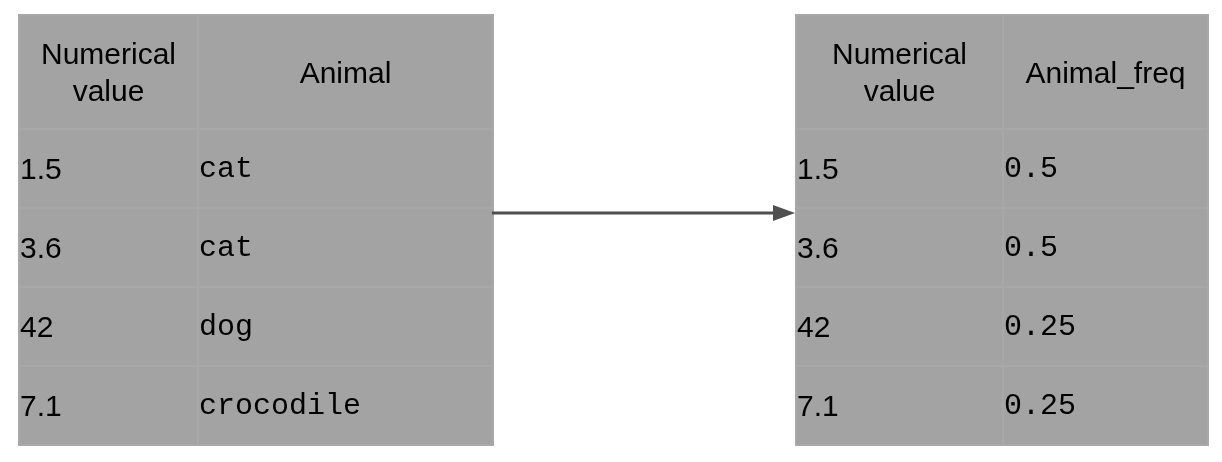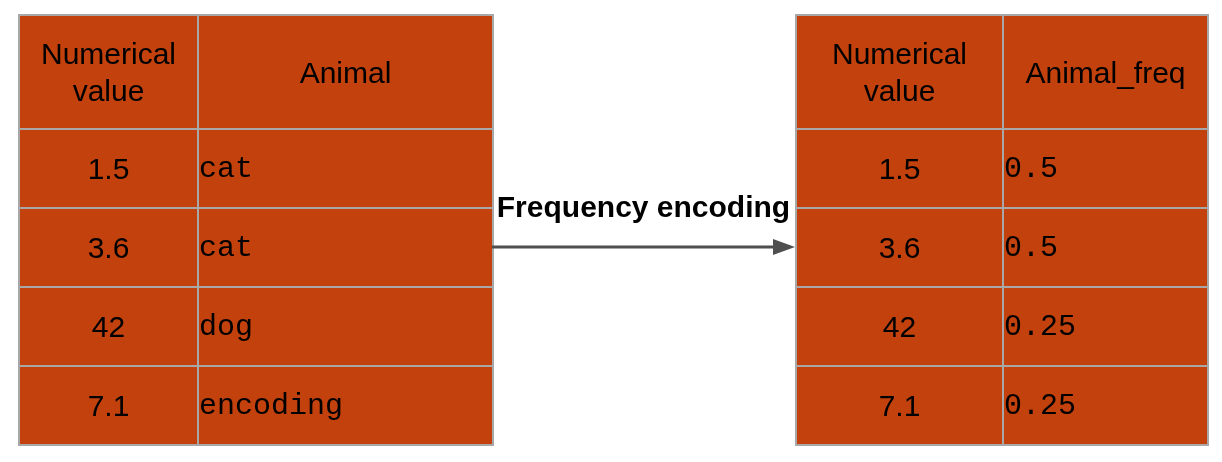--- a/index.html
+++ b/index.html
@@ -10,37 +10,37 @@
     background: #ffffff;
     font-family: "Liberation Sans", sans-serif;
     color: #000000;
     font-size: 30px;
     overflow: hidden;
   }
   table.tbl {
     position: absolute;
     border-collapse: collapse;
     table-layout: fixed;
-    background: #c2410c;
+    background: #a3a3a3;
   }
   table.tbl th, table.tbl td {
     border: 2px solid #a8a8a8;
     font-weight: 400;
     vertical-align: middle;
     padding: 0;
     overflow: hidden;
   }
   table.tbl th {
     height: 112px;
     text-align: center;
     line-height: 37px;
     font-size: 30px;
   }
   table.tbl td { height: 77px; font-size: 30px; }
-  td.cell-center { text-align: center; }
+  td.cell-center { }
   td.cell-left   { text-align: left; padding-left: 18px; font-family: Liberation Mono, monospace; }
 
   #left-table  { left: 18px;  top: 14px; width: 474px; }
   #left-table  col.c1 { width: 179px; }
   #left-table  col.c2 { width: 295px; }
 
   #right-table { left: 795px; top: 14px; width: 412px; }
   #right-table col.c1 { width: 207px; }
   #right-table col.c2 { width: 205px; }
 
@@ -84,27 +84,26 @@
       <tr>
         <td class="cell-center">3.6</td>
         <td class="cell-left">cat</td>
       </tr>
       <tr>
         <td class="cell-center">42</td>
         <td class="cell-left">dog</td>
       </tr>
       <tr>
         <td class="cell-center">7.1</td>
-        <td class="cell-left">encoding</td>
+        <td class="cell-left">crocodile</td>
       </tr>
     </tbody>
   </table>
 
   <div id="middle">
-    <div id="transform-label">Frequency encoding</div>
     <svg id="arrow-svg" width="303" height="24" viewBox="0 0 303 24" xmlns="http://www.w3.org/2000/svg">
       <line x1="0" y1="12" x2="284" y2="12" stroke="#4f4f4f" stroke-width="3"></line>
       <polygon points="281,4 303,12 281,20" fill="#4f4f4f"></polygon>
     </svg>
   </div>
 
   <table id="right-table" class="tbl">
     <colgroup>
         <col class="c1">
         <col class="c2">

